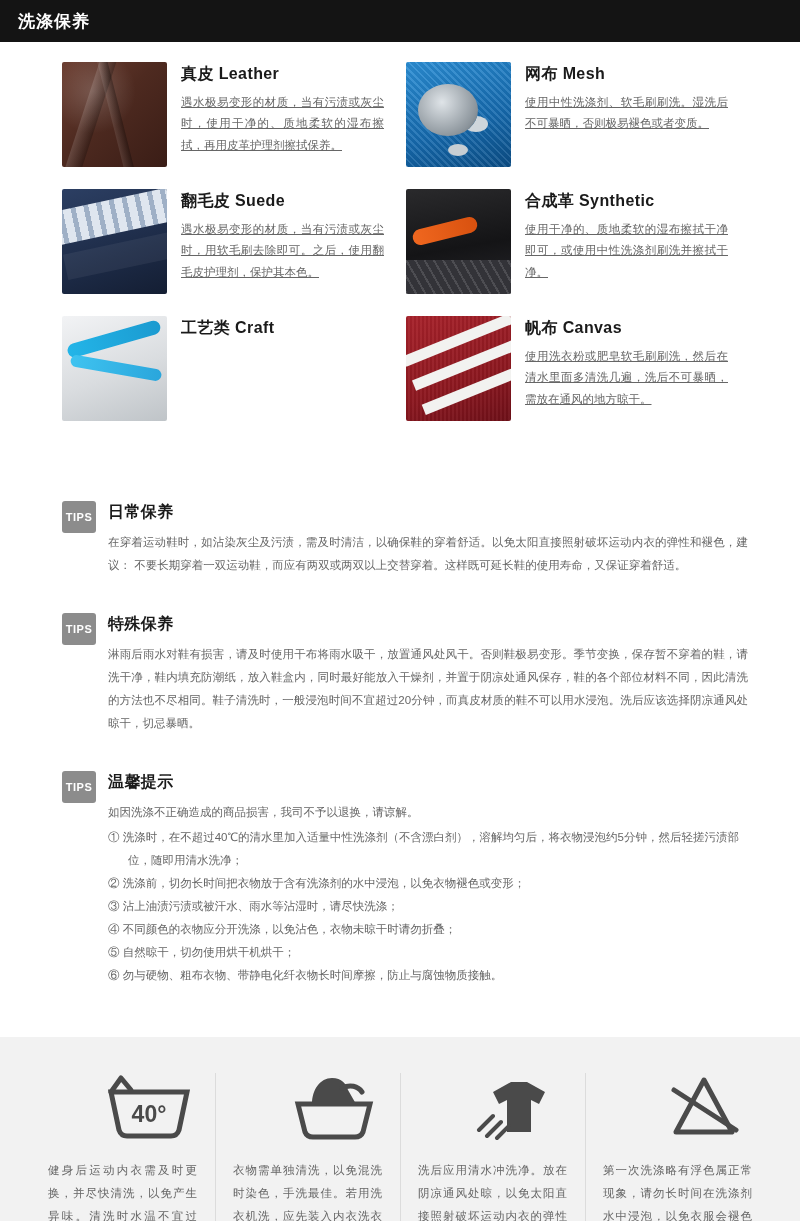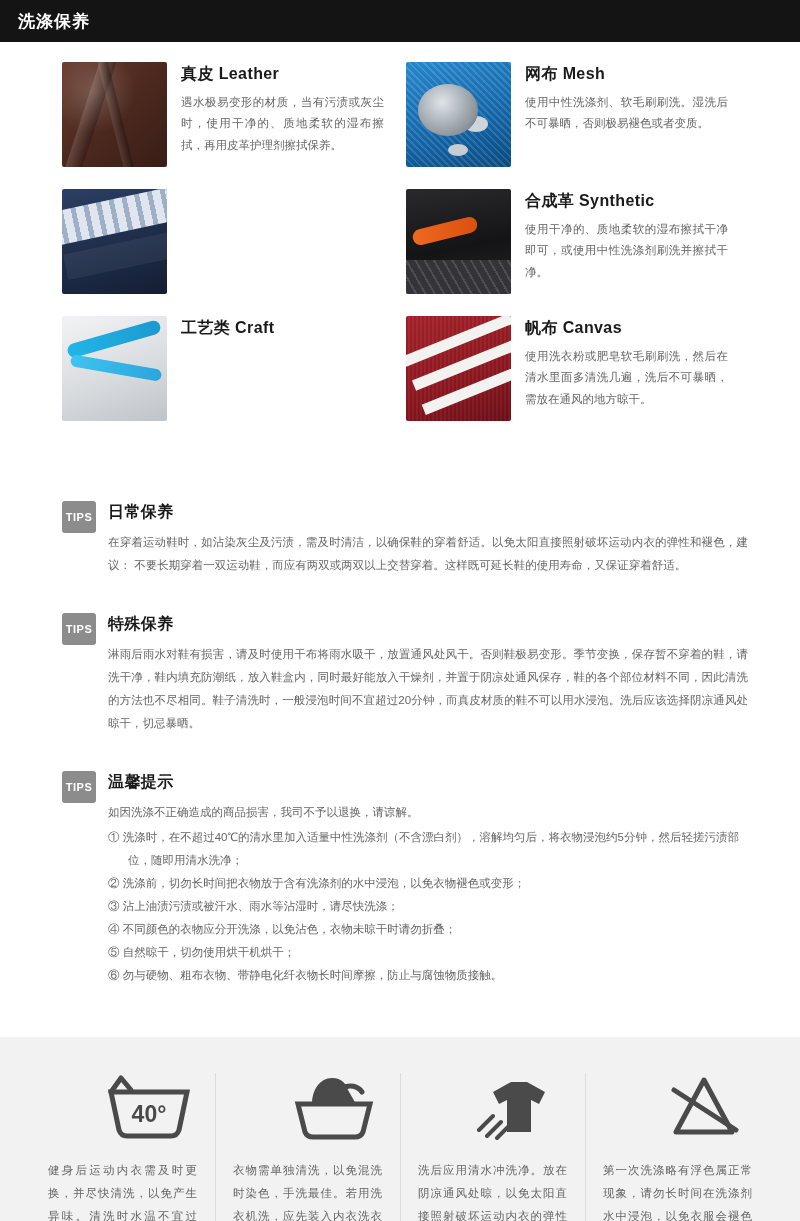--- a/index.html
+++ b/index.html
@@ -68,20 +68,21 @@
     font-weight: bold;
     color: #1a1a1a;
     margin-bottom: 7px;
     letter-spacing: 0.4px;
   }
   .mat-desc {
     font-size: 11.5px;
     line-height: 1.85;
     color: #666;
     text-align: justify;
+    text-decoration: underline;
   }
 
   
   .th-leather {
     background:
       radial-gradient(circle at 30% 28%, rgba(255,255,255,0.18), rgba(0,0,0,0) 40%),
       linear-gradient(135deg, #6b3d30 0%, #4e2a20 45%, #3a1d16 100%);
   }
   .th-leather:before {
     content: "";
@@ -300,20 +301,24 @@
     <div class="material">
       <div class="mat-thumb th-mesh"></div>
       <div class="mat-text">
         <div class="mat-title">网布 Mesh</div>
         <div class="mat-desc">使用中性洗涤剂、软毛刷刷洗。湿洗后不可暴晒，否则极易褪色或者变质。</div>
       </div>
     </div>
 
     <div class="material">
       <div class="mat-thumb th-suede"></div>
+      <div class="mat-text">
+        <div class="mat-title">翻毛皮 Suede</div>
+        <div class="mat-desc">遇水极易变形的材质，当有污渍或灰尘时，用软毛刷去除即可。之后，使用翻毛皮护理剂，保护其本色。</div>
+      </div>
     </div>
 
     <div class="material">
       <div class="mat-thumb th-synthetic"></div>
       <div class="mat-text">
         <div class="mat-title">合成革 Synthetic</div>
         <div class="mat-desc">使用干净的、质地柔软的湿布擦拭干净即可，或使用中性洗涤剂刷洗并擦拭干净。</div>
       </div>
     </div>
 

